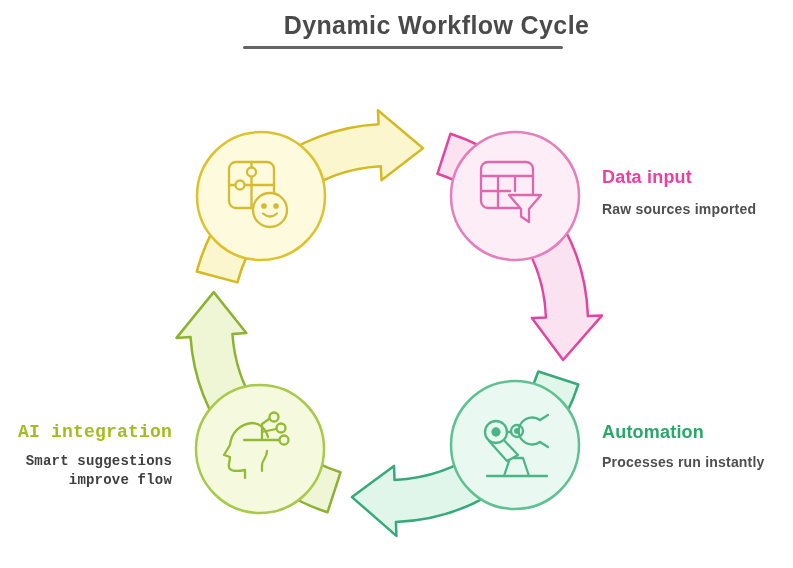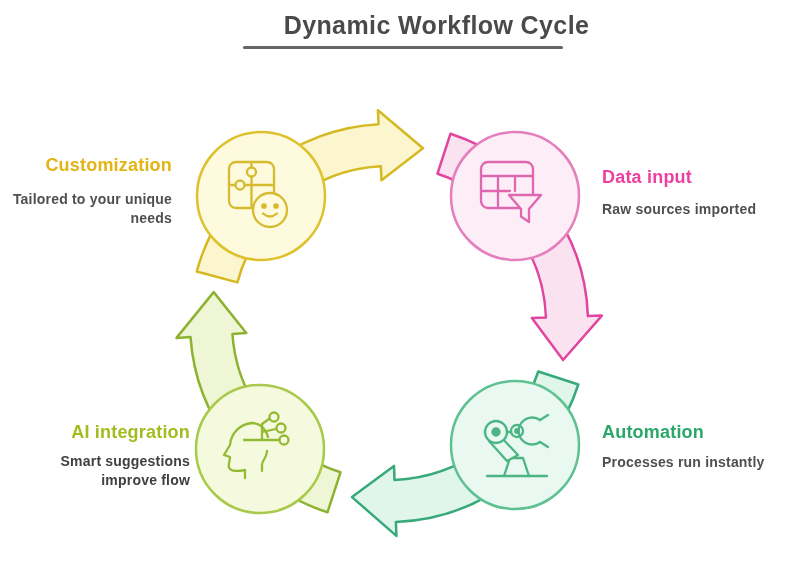--- a/index.html
+++ b/index.html
@@ -24,21 +24,21 @@
   .step-label{font-size:18px;font-weight:700;line-height:22px;letter-spacing:.2px;}
   .step-desc{
     margin-top:12px;font-size:14px;font-weight:700;line-height:19px;
     color:#4f4f4f;letter-spacing:.2px;
   }
   #blk-customization{left:2px;top:154px;width:170px;}
   #blk-customization .step-desc{margin-top:14px;}
   #blk-data-input{left:602px;top:166px;width:190px;}
   #blk-automation{left:602px;top:421px;width:195px;}
   #blk-automation .step-desc{margin-top:10px;}
-  #blk-ai-integration{left:20px;top:421px;width:170px;}
+  #blk-ai-integration{left:2px;top:421px;width:170px;font-family:Liberation Mono, monospace;}
   #blk-ai-integration .step-desc{margin-top:9px;}
 </style>
 </head>
 <body>
 
 <div class="stage">
 
   <div class="title" style="color: rgb(74, 74, 74); margin-left: 40px;">Dynamic Workflow Cycle</div>
   <div class="title-underline"></div>
 
@@ -88,24 +88,20 @@
       <path d="M252 423 C240 424 231 433 230 445 L224 455 L230 457 C230 462 227 466 230 469 C233 472 240 471 245 470 L245 478"></path>
       <path d="M252 423 C260 423 266 429 268 437"></path>
       <path d="M267 451 C267 458 262 460 262 465 L262 471"></path>
       <path d="M244 440 H262 M262 440 V424 M262 424 L269 419 M262 432 L276 429 M262 440 H279"></path>
       <circle cx="274" cy="417" r="4.5" fill="#f5fadf"></circle>
       <circle cx="281" cy="428" r="4.5" fill="#f5fadf"></circle>
       <circle cx="284" cy="440" r="4.5" fill="#f5fadf"></circle>
     </g>
   </svg>
 
-  <div class="step-text right-aligned" id="blk-customization">
-    <div class="step-label" style="color: rgb(226, 180, 20);">Customization</div>
-    <div class="step-desc" style="color: rgb(79, 79, 79);">Tailored to your unique needs</div>
-  </div>
 
   <div class="step-text left-aligned" id="blk-data-input">
     <div class="step-label" style="color: rgb(238, 63, 160);">Data input</div>
     <div class="step-desc" style="color: rgb(79, 79, 79);">Raw sources imported</div>
   </div>
 
   <div class="step-text left-aligned" id="blk-automation">
     <div class="step-label" style="color: rgb(42, 168, 106);">Automation</div>
     <div class="step-desc" style="color: rgb(79, 79, 79);">Processes run instantly</div>
   </div>

